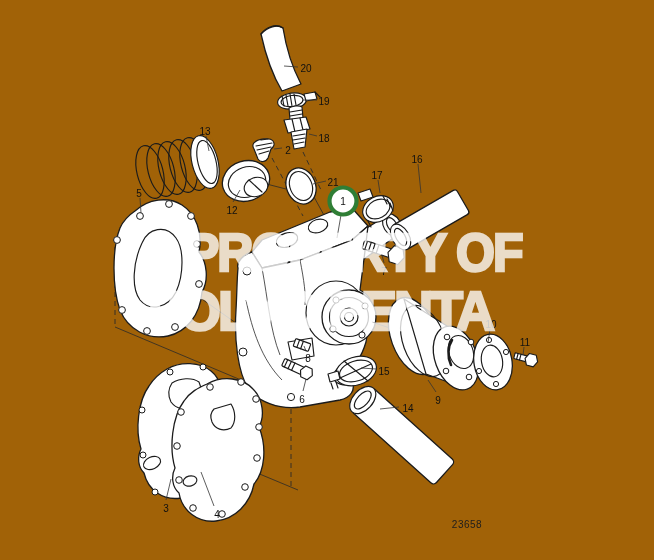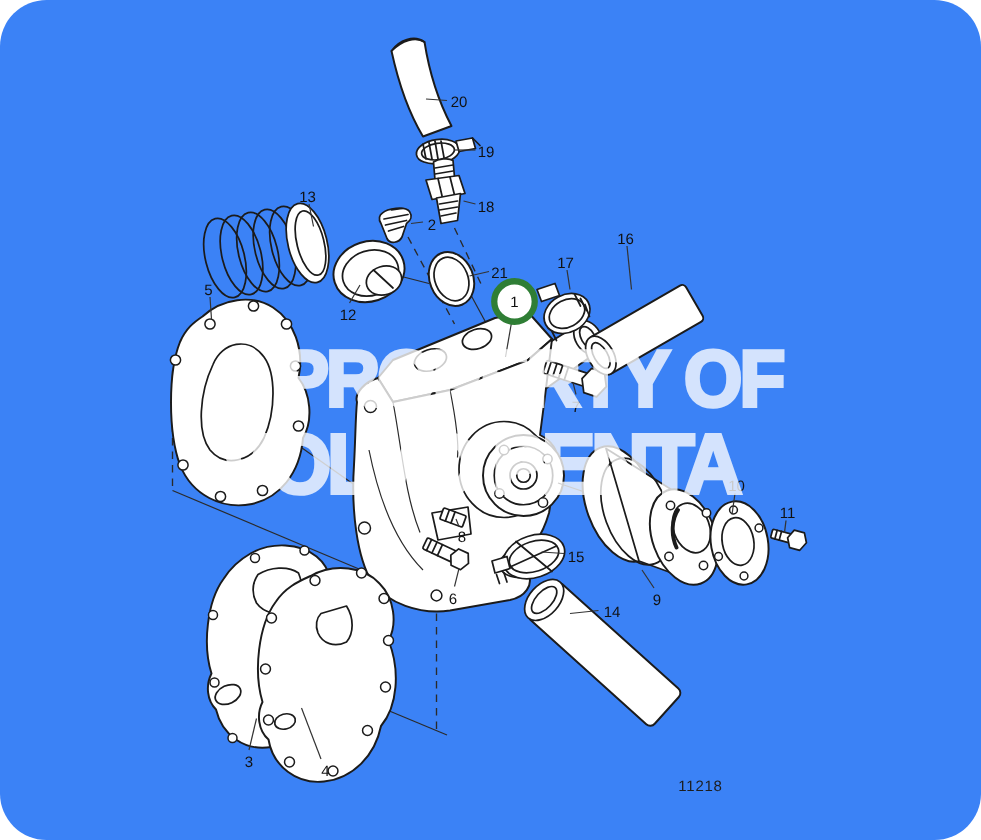--- a/index.html
+++ b/index.html
@@ -1,17 +1,17 @@
 <!DOCTYPE html>
 <html><head>
 <meta charset="utf-8">
 <style>
   html,body{margin:0;padding:0;background:#ffffff;}
-  .stage{position:relative;width:654px;height:560px;background:#3b82f6;overflow:hidden;
-         font-family:"Liberation Sans",sans-serif;border-radius:31px;}
+  .stage{position:relative;width:654px;height:560px;background:#a16207;overflow:hidden;
+         font-family:"Liberation Sans",sans-serif;}
   svg{position:absolute;left:0;top:0;}
   svg *{vector-effect:none;}
   .ln{stroke:#1b1b1b;stroke-width:1.15;fill:none;stroke-linecap:round;stroke-linejoin:round;}
   .fw{stroke:#1b1b1b;stroke-width:1.15;fill:#ffffff;stroke-linejoin:round;}
   .fw2{stroke:#1b1b1b;stroke-width:1.3;fill:#ffffff;stroke-linejoin:round;}
   .thin{stroke:#2a2a2a;stroke-width:0.8;fill:none;}
   .dash{stroke:#2a2a2a;stroke-width:0.9;fill:none;stroke-dasharray:5 4;}
   .hole{stroke:#1b1b1b;stroke-width:1;fill:#ffffff;}
   .callout{font:10px "Liberation Sans",sans-serif;fill:#111;text-anchor:middle;}
   .leader{stroke:#333;stroke-width:0.8;}
@@ -317,15 +317,15 @@
   <g id="highlight">
     <line id="hl-leader" class="leader" x1="341" y1="215" x2="337" y2="238"></line>
     <circle id="hl-fill" fill="#ffffff" cx="343" cy="201" r="12.5"></circle>
     <circle id="hl-ring" fill="none" stroke-width="4.2" cx="343" cy="201" r="13.5" stroke="#2f7e35"></circle>
     <text id="hl-label" class="callout" x="343" y="204.5">1</text>
   </g>
 </svg>
 
 <div class="wm wm1">PROPERTY OF</div>
 <div class="wm wm2">VOLVO PENTA</div>
-<div class="drawing-no">11218</div>
+<div class="drawing-no">23658</div>
 
 </div>
 
 </body></html>

